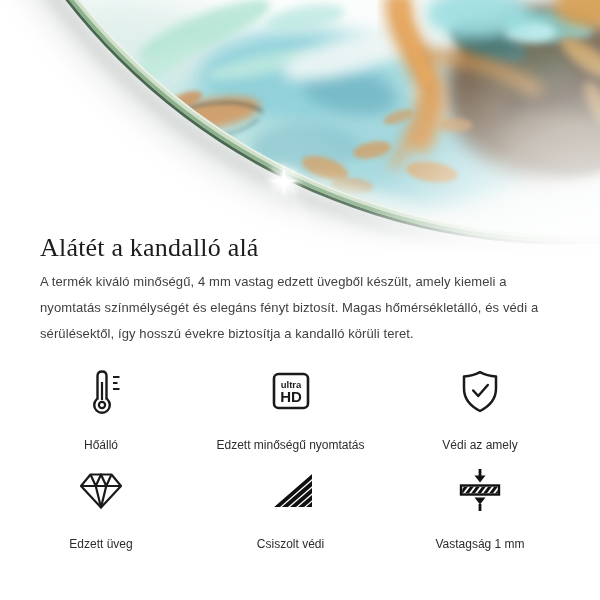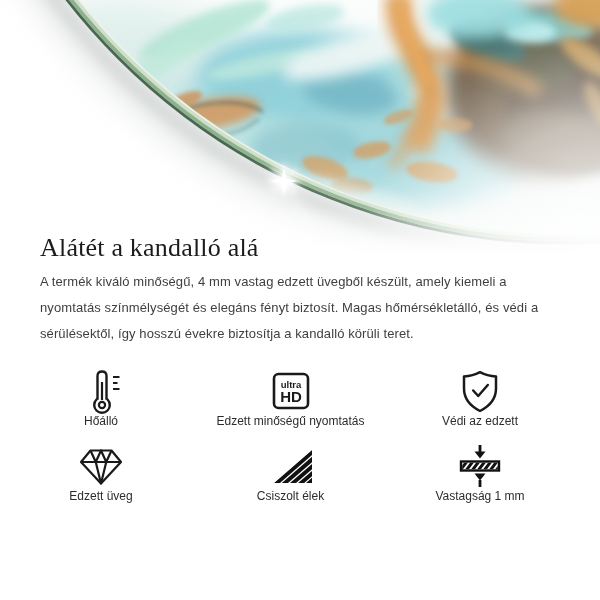--- a/index.html
+++ b/index.html
@@ -16,21 +16,21 @@
   }
   .desc{
     font-size:13px;line-height:26px;color:#3f3f3f;
     margin:3px 0 0;max-width:508px;letter-spacing:.1px;
   }
   .features{margin:21px 0 0 -24px;width:549px;}
   .features-row{display:flex;justify-content:space-between;}
   .features-row + .features-row{margin-top:15px;}
   .feature{width:170px;display:flex;flex-direction:column;align-items:center;text-align:center;}
   .icon-box{height:46px;display:flex;align-items:center;justify-content:center;}
-  .feature-label{margin-top:0;font-size:12px;line-height:14px;color:#2d2d2d;}
+  .feature-label{margin-top:24px;font-size:12px;line-height:14px;color:#2d2d2d;}
   .icon-box svg{display:block;}
 </style>
 </head>
 <body>
 
 <div class="hero">
 <svg width="600" height="255" viewBox="0 0 600 255" xmlns="http://www.w3.org/2000/svg">
   <defs>
     <filter id="f2" x="-60%" y="-60%" width="220%" height="220%">
           <feGaussianBlur stdDeviation="2"></feGaussianBlur>
@@ -174,21 +174,21 @@
         <span class="feature-label">Edzett minőségű nyomtatás</span>
       </div>
 
       <div class="feature">
         <div class="icon-box">
           <svg width="40" height="45" viewBox="0 0 40 45" fill="none" stroke="#1a1a1a" stroke-width="2.5" stroke-linejoin="round">
             <path d="M20,3.2 C25,5.8 30.5,7.2 36,7.6 V19.5 C36,29.8 29.8,37 20,42 C10.2,37 4,29.8 4,19.5 V7.6 C9.5,7.2 15,5.8 20,3.2 Z"></path>
             <path d="M13.2,21.5 L18.2,27 L27.8,16" stroke-linecap="round"></path>
           </svg>
         </div>
-        <span class="feature-label">Védi az edzett</span>
+        <span class="feature-label">Védi az amely</span>
       </div>
 
     </div>
     <div class="features-row">
 
       <div class="feature">
         <div class="icon-box">
           <svg width="48" height="41" viewBox="0 0 48 41" fill="none" stroke="#1a1a1a" stroke-width="2.2" stroke-linejoin="round">
             <path d="M4,16 L13.5,4.5 H34.5 L44,16 L24,37.5 Z"></path>
             <path d="M4,16 H44"></path>
@@ -209,21 +209,21 @@
               </defs>
             <g clip-path="url(#triClip)" stroke="#111111" stroke-width="4">
               <path d="M2.8,43.3 L49.7,2.5"></path>
               <path d="M6.2,47.3 L53.2,6.5"></path>
               <path d="M9.7,51.3 L56.7,10.5"></path>
               <path d="M13.2,55.3 L60.2,14.5"></path>
               <path d="M16.6,59.3 L63.6,18.5"></path>
             </g>
           </svg>
         </div>
-        <span class="feature-label">Csiszolt élek</span>
+        <span class="feature-label">Csiszolt védi</span>
       </div>
 
       <div class="feature">
         <div class="icon-box">
           <svg width="44" height="46" viewBox="0 0 44 46">
             <defs>
                 <clipPath id="barClip">
                   <rect x="4.2" y="19.7" width="35.6" height="6.6"></rect>
                 </clipPath>
               </defs>

